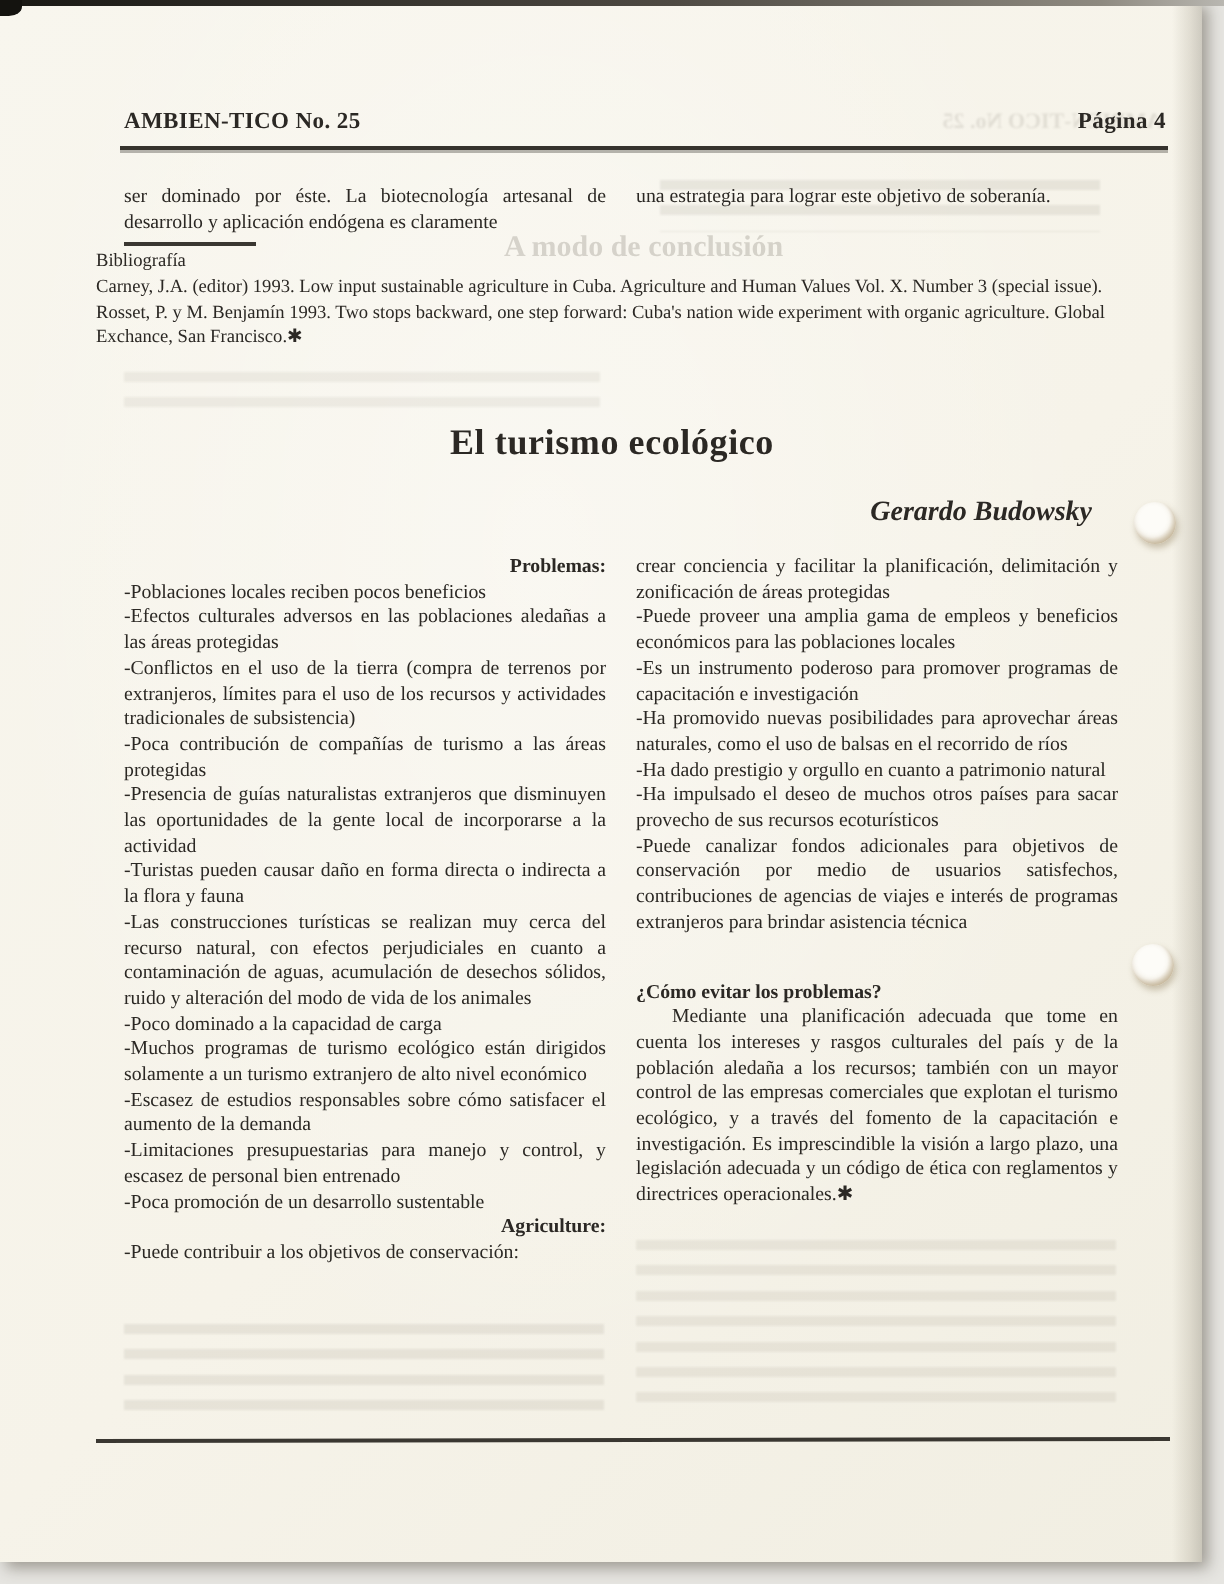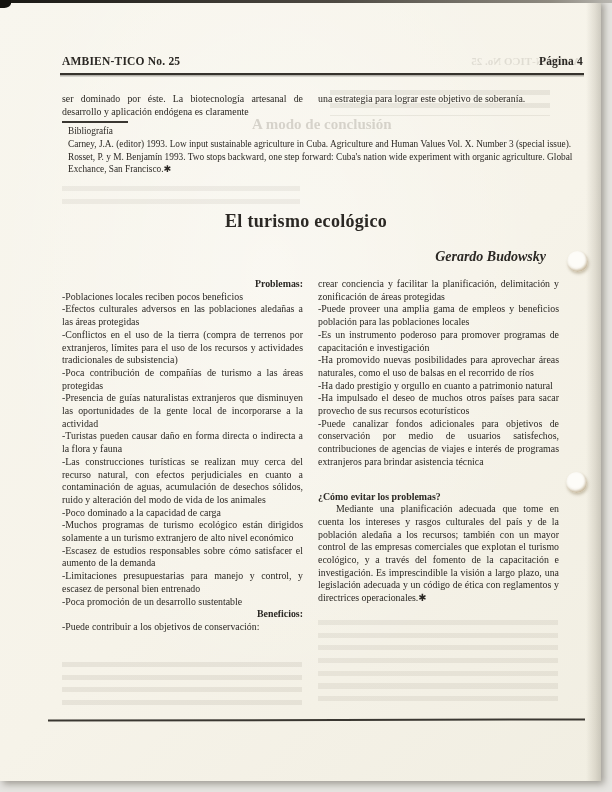--- a/index.html
+++ b/index.html
@@ -33,21 +33,21 @@
   }
   .header-rule{
     position:absolute;left:60px;top:73px;width:524px;height:2px;
     background:#36332d;box-shadow:0 1.5px 0 rgba(54,51,45,0.35);
   }
 
   .intro-col{position:absolute;top:92px;width:241px;font-size:9.9px;line-height:13px;text-align:justify;}
   .intro-left{left:62px;} .intro-right{left:318px;}
 
   .bib-rule{position:absolute;left:62px;top:121px;width:66px;height:1.5px;background:#3a3731;}
-  .bib{position:absolute;left:68px;top:125px;width:523px;font-size:9.3px;line-height:12.4px;text-align:left;}
+  .bib{position:absolute;left:48px;top:125px;width:523px;font-size:9.3px;line-height:12.4px;text-align:left;}
   .bib p{margin:0;}
   .bib .bib-label{margin-bottom:1px;}
 
   .article-title{
     position:absolute;left:0;top:211px;width:612px;text-align:center;
     font-size:18px;font-weight:bold;letter-spacing:0.3px;
   }
   .article-author{
     position:absolute;left:318px;top:249px;width:228px;text-align:right;
     font-weight:bold;font-style:italic;font-size:14px;
@@ -128,27 +128,27 @@
       <p>-Conflictos en el uso de la tierra (compra de terrenos por extranjeros, límites para el uso de los recursos y actividades tradicionales de subsistencia)</p>
       <p>-Poca contribución de compañías de turismo a las áreas protegidas</p>
       <p>-Presencia de guías naturalistas extranjeros que disminuyen las oportunidades de la gente local de incorporarse a la actividad</p>
       <p>-Turistas pueden causar daño en forma directa o indirecta a la flora y fauna</p>
       <p>-Las construcciones turísticas se realizan muy cerca del recurso natural, con efectos perjudiciales en cuanto a contaminación de aguas, acumulación de desechos sólidos, ruido y alteración del modo de vida de los animales</p>
       <p>-Poco dominado a la capacidad de carga</p>
       <p>-Muchos programas de turismo ecológico están dirigidos solamente a un turismo extranjero de alto nivel económico</p>
       <p>-Escasez de estudios responsables sobre cómo satisfacer el aumento de la demanda</p>
       <p>-Limitaciones presupuestarias para manejo y control, y escasez de personal bien entrenado</p>
       <p>-Poca promoción de un desarrollo sustentable</p>
-      <p class="lbl">Beneficios:</p>
+      <p class="lbl">Agriculture:</p>
       <p>-Puede contribuir a los objetivos de conservación:</p>
     </div>
 
     <div class="col col-right">
       <p>crear conciencia y facilitar la planificación, delimitación y zonificación de áreas protegidas</p>
-      <p>-Puede proveer una amplia gama de empleos y beneficios población para las poblaciones locales</p>
+      <p>-Puede proveer una amplia gama de empleos y beneficios económicos para las poblaciones locales</p>
       <p>-Es un instrumento poderoso para promover programas de capacitación e investigación</p>
       <p>-Ha promovido nuevas posibilidades para aprovechar áreas naturales, como el uso de balsas en el recorrido de ríos</p>
       <p>-Ha dado prestigio y orgullo en cuanto a patrimonio natural</p>
       <p>-Ha impulsado el deseo de muchos otros países para sacar provecho de sus recursos ecoturísticos</p>
       <p>-Puede canalizar fondos adicionales para objetivos de conservación por medio de usuarios satisfechos, contribuciones de agencias de viajes e interés de programas extranjeros para brindar asistencia técnica</p>
       <p class="how-heading">¿Cómo evitar los problemas?</p>
       <p class="how-body">Mediante una planificación adecuada que tome en cuenta los intereses y rasgos culturales del país y de la población aledaña a los recursos; también con un mayor control de las empresas comerciales que explotan el turismo ecológico, y a través del fomento de la capacitación e investigación. Es imprescindible la visión a largo plazo, una legislación adecuada y un código de ética con reglamentos y directrices operacionales.✱</p>
     </div>
 
     <div class="bottom-rule"></div>

